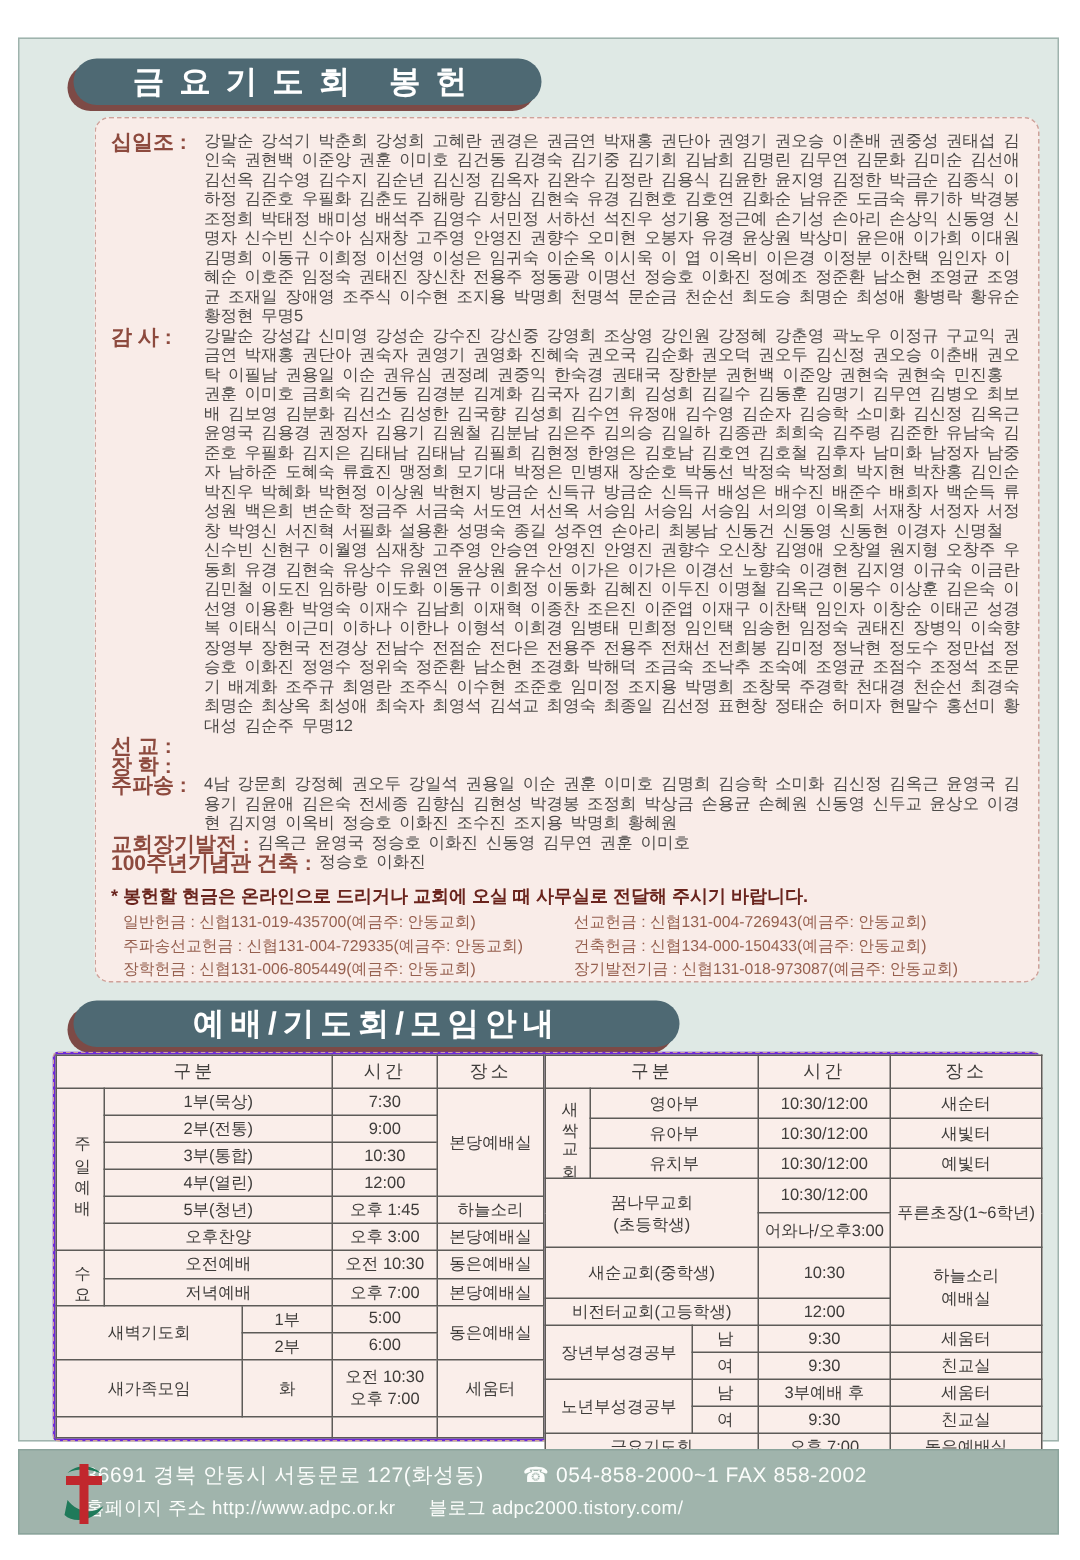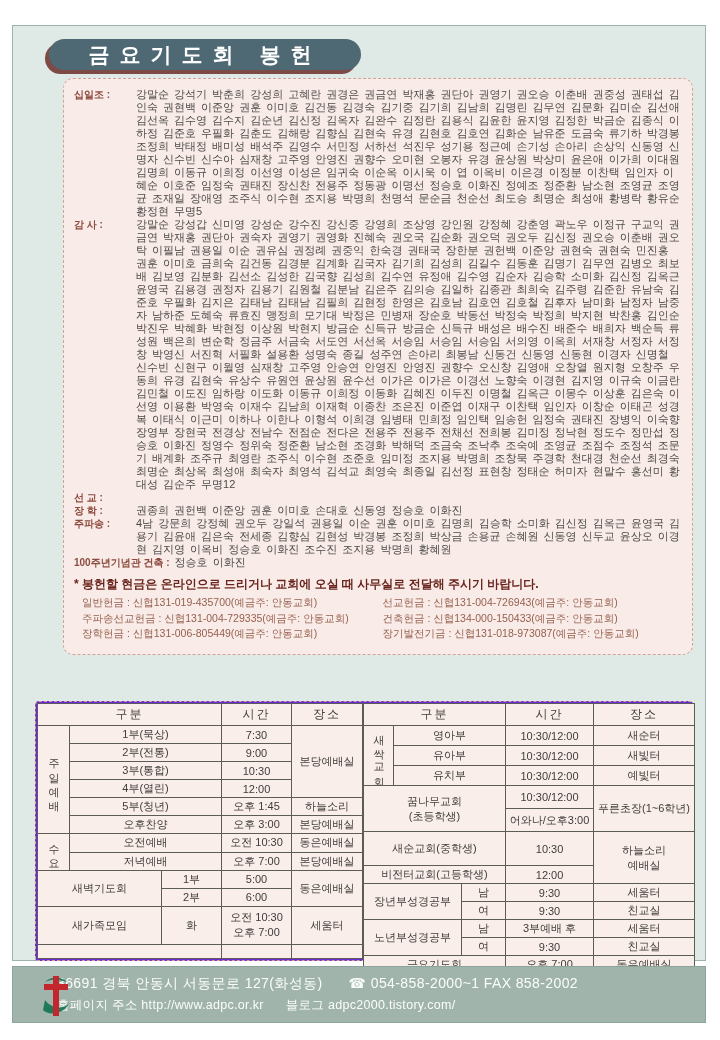--- a/index.html
+++ b/index.html
@@ -19,21 +19,21 @@
     white-space:nowrap;overflow:hidden;
   }
   .pill1{left:36px;top:13px;width:312px;letter-spacing:10px;}
   .pill2{left:36px;top:641px;width:404px;letter-spacing:4px;}
   .box1{
     position:absolute;left:50px;top:52px;width:630px;height:577px;
     background:#f9ece8;border:1px dashed #cfa29a;border-radius:10px;
     box-sizing:border-box;padding:9px 10px 4px 10px;
   }
   .entry{display:flex;align-items:flex-start;}
-  .entry .lbl{color:#8d4a3e;font-weight:bold;white-space:nowrap;font-size:10px;line-height:13px;}
+  .entry .lbl{color:#8d4a3e;font-weight:bold;white-space:nowrap;font-size:14px;line-height:13px;}
   .entry.std .lbl{flex:0 0 62px;}
   .entry.wide .lbl{margin-right:5px;}
   .entry .names{flex:1;font-size:11px;line-height:13px;color:#4c4a48;word-spacing:2px;}
   .notice{margin-top:7px;font-size:12px;font-weight:bold;color:#6a241d;}
   .accounts{
     display:grid;grid-template-columns:1fr 1fr;column-gap:1px;
     font-size:10.5px;line-height:15.5px;color:#96604f;padding:2px 0 0 8px;
   }
   .box2{
     position:absolute;left:22px;top:675px;width:658px;height:260px;
@@ -73,41 +73,45 @@
     </div>
     <div class="entry std">
       <span class="lbl">감 사 :</span>
       <span class="names">강말순 강성갑 신미영 강성순 강수진 강신중 강영희 조상영 강인원 강정혜 강춘영 곽노우 이정규 구교익 권금연 박재홍 권단아 권숙자 권영기 권영화 진혜숙 권오국 김순화 권오덕 권오두 김신정 권오승 이춘배 권오탁 이필남 권용일 이순 권유심 권정례 권중익 한숙경 권태국 장한분 권헌백 이준앙 권현숙 권현숙 민진홍 권훈 이미호 금희숙 김건동 김경분 김계화 김국자 김기희 김성희 김길수 김동훈 김명기 김무연 김병오 최보배 김보영 김분화 김선소 김성한 김국향 김성희 김수연 유정애 김수영 김순자 김승학 소미화 김신정 김옥근 윤영국 김용경 권정자 김용기 김원철 김분남 김은주 김의승 김일하 김종관 최희숙 김주령 김준한 유남숙 김준호 우필화 김지은 김태남 김태남 김필희 김현정 한영은 김호남 김호연 김호철 김후자 남미화 남정자 남중자 남하준 도혜숙 류효진 맹정희 모기대 박정은 민병재 장순호 박동선 박정숙 박정희 박지현 박찬홍 김인순 박진우 박혜화 박현정 이상원 박현지 방금순 신득규 방금순 신득규 배성은 배수진 배준수 배희자 백순득 류성원 백은희 변순학 정금주 서금숙 서도연 서선옥 서승임 서승임 서승임 서의영 이옥희 서재창 서정자 서정창 박영신 서진혁 서필화 설용환 성명숙 종길 성주연 손아리 최봉남 신동건 신동영 신동현 이경자 신명철 신수빈 신현구 이월영 심재창 고주영 안승연 안영진 안영진 권향수 오신창 김영애 오창열 원지형 오창주 우동희 유경 김현숙 유상수 유원연 윤상원 윤수선 이가은 이가은 이경선 노향숙 이경현 김지영 이규숙 이금란 김민철 이도진 임하랑 이도화 이동규 이희정 이동화 김혜진 이두진 이명철 김옥근 이몽수 이상훈 김은숙 이선영 이용환 박영숙 이재수 김남희 이재혁 이종찬 조은진 이준엽 이재구 이찬택 임인자 이창순 이태곤 성경복 이태식 이근미 이하나 이한나 이형석 이희경 임병태 민희정 임인택 임송헌 임정숙 권태진 장병익 이숙향 장영부 장현국 전경상 전남수 전점순 전다은 전용주 전용주 전채선 전희봉 김미정 정낙현 정도수 정만섭 정승호 이화진 정영수 정위숙 정준환 남소현 조경화 박해덕 조금숙 조낙추 조숙예 조영균 조점수 조정석 조문기 배계화 조주규 최영란 조주식 이수현 조준호 임미정 조지용 박명희 조창묵 주경학 천대경 천순선 최경숙 최명순 최상옥 최성애 최숙자 최영석 김석교 최영숙 최종일 김선정 표현창 정태순 허미자 현말수 홍선미 황대성 김순주 무명12</span>
     </div>
     <div class="entry std">
       <span class="lbl">선 교 :</span>
     </div>
     <div class="entry std">
       <span class="lbl">장 학 :</span>
-      <span class="names">권종희 권헌백 이준앙 권훈 이미호 손대호 신동영 정승호 이화진</span>
     </div>
     <div class="entry std">
       <span class="lbl">주파송 :</span>
       <span class="names">4남 강문희 강정혜 권오두 강일석 권용일 이순 권훈 이미호 김명희 김승학 소미화 김신정 김옥근 윤영국 김용기 김윤애 김은숙 전세종 김향심 김현성 박경봉 조정희 박상금 손용균 손혜원 신동영 신두교 윤상오 이경현 김지영 이옥비 정승호 이화진 조수진 조지용 박명희 황혜원</span>
+    </div>
+    <div class="entry wide">
+      <span class="lbl">교회장기발전 :</span>
+      <span class="names">김옥근 윤영국 정승호 이화진 신동영 김무연 권훈 이미호</span>
     </div>
     <div class="entry wide">
       <span class="lbl">100주년기념관  건축 :</span>
       <span class="names">정승호 이화진</span>
     </div>
     <div class="notice">* 봉헌할 현금은 온라인으로 드리거나 교회에 오실 때 사무실로 전달해 주시기 바랍니다.</div>
     <div class="accounts">
       <span>일반헌금 : 신협131-019-435700(예금주: 안동교회)</span>
       <span>선교헌금 : 신협131-004-726943(예금주: 안동교회)</span>
       <span>주파송선교헌금 : 신협131-004-729335(예금주: 안동교회)</span>
       <span>건축헌금 : 신협134-000-150433(예금주: 안동교회)</span>
       <span>장학헌금 : 신협131-006-805449(예금주: 안동교회)</span>
       <span>장기발전기금 : 신협131-018-973087(예금주: 안동교회)</span>
     </div>
   </div>
 
+  <div class="pill pill2">예배/기도회/모임안내</div>
 
   <div class="box2">
     <table style="width:325px;">
       <colgroup>
           <col style="width:32px">
           <col style="width:92px">
           <col style="width:60px">
           <col style="width:70px">
           <col style="width:71px">
         </colgroup>

